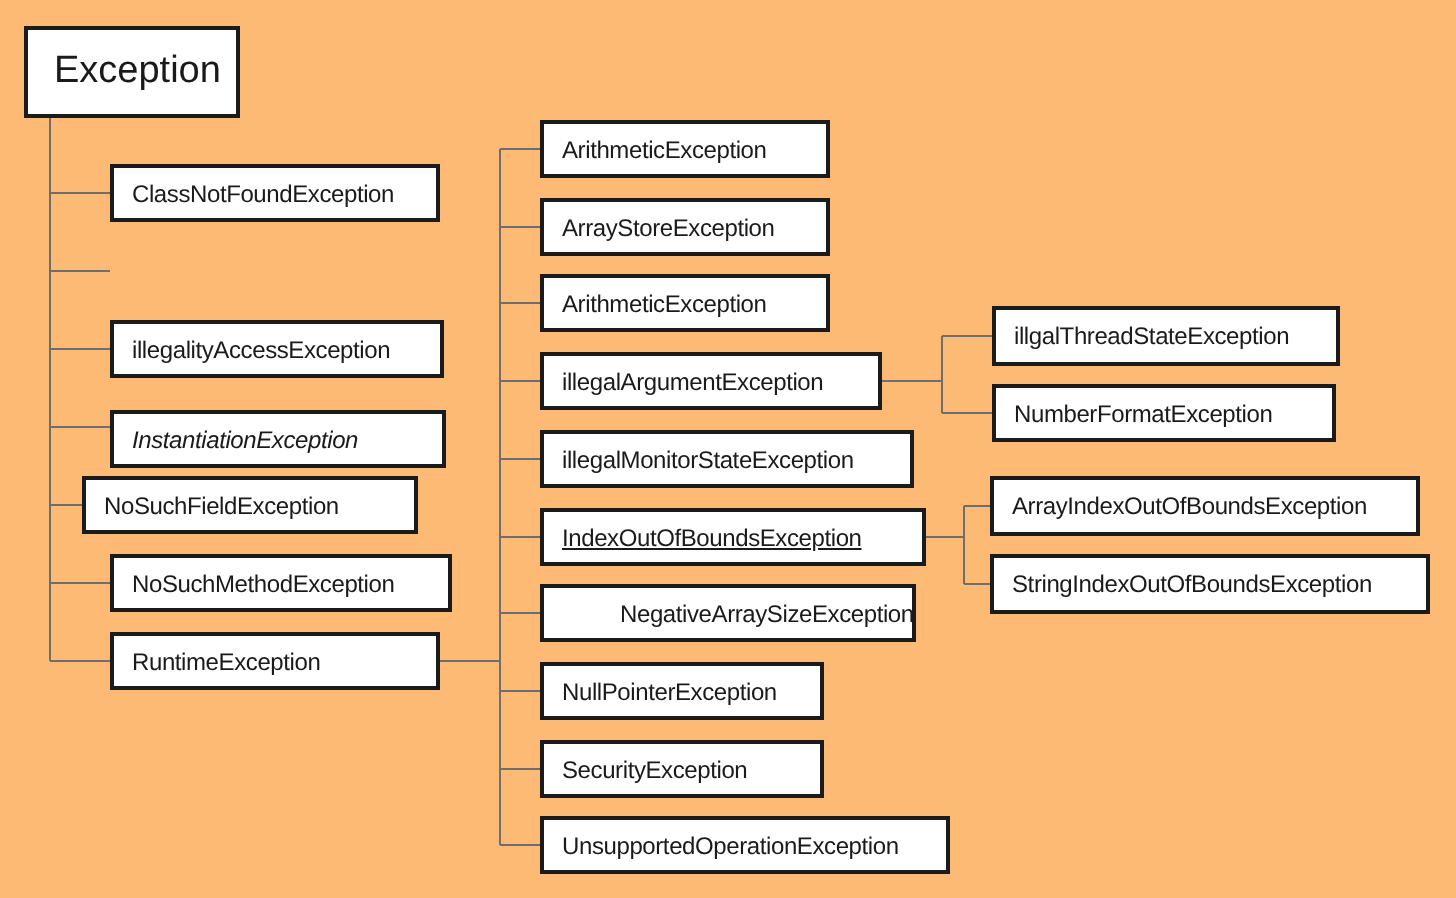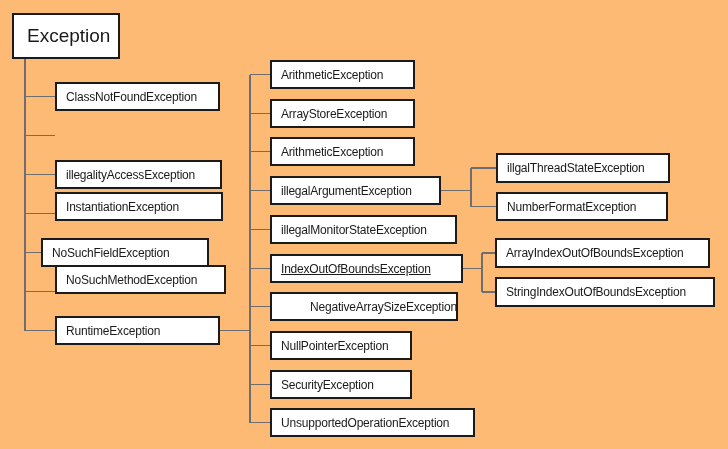--- a/index.html
+++ b/index.html
@@ -77,23 +77,23 @@
       <line x1="482" y1="253" x2="482" y2="292"></line>
       <line x1="482" y1="253" x2="495" y2="253"></line>
       <line x1="482" y1="292" x2="495" y2="292"></line>
     </g>
   </svg>
 
   <div class="node root" style="left:12px; top:13px; width:108px; height:46px;">Exception</div>
 
   <div class="node" style="left:55px; top:82px;  width:165px; height:29px;">ClassNotFoundException</div>
   <div class="node" style="left:55px; top:160px; width:167px; height:29px;">illegalityAccessException</div>
-  <div class="node" style="left:55px; top:192px; width:168px; height:29px;">InstantiationException</div>
+  <div class="node" style="left:55px; top:205px; width:168px; height:29px;font-style:italic;">InstantiationException</div>
   <div class="node" style="left:41px; top:238px; width:168px; height:29px;">NoSuchFieldException</div>
-  <div class="node" style="left:55px; top:265px; width:171px; height:29px;">NoSuchMethodException</div>
+  <div class="node" style="left:55px; top:277px; width:171px; height:29px;">NoSuchMethodException</div>
   <div class="node" style="left:55px; top:316px; width:165px; height:29px;">RuntimeException</div>
 
   <div class="node" style="left:270px; top:60px;  width:145px; height:29px;">ArithmeticException</div>
   <div class="node" style="left:270px; top:99px;  width:145px; height:29px;">ArrayStoreException</div>
   <div class="node" style="left:270px; top:137px; width:145px; height:29px;">ArithmeticException</div>
   <div class="node" style="left:270px; top:176px; width:171px; height:29px;">illegalArgumentException</div>
   <div class="node" style="left:270px; top:215px; width:187px; height:29px;">illegalMonitorStateException</div>
   <div class="node" style="left:270px; top:254px; width:193px; height:29px;text-decoration:underline;">IndexOutOfBoundsException</div>
   <div class="node" style="left:270px; top:292px; width:188px; height:29px;padding-left:38px;">NegativeArraySizeException</div>
   <div class="node" style="left:270px; top:331px; width:142px; height:29px;">NullPointerException</div>

